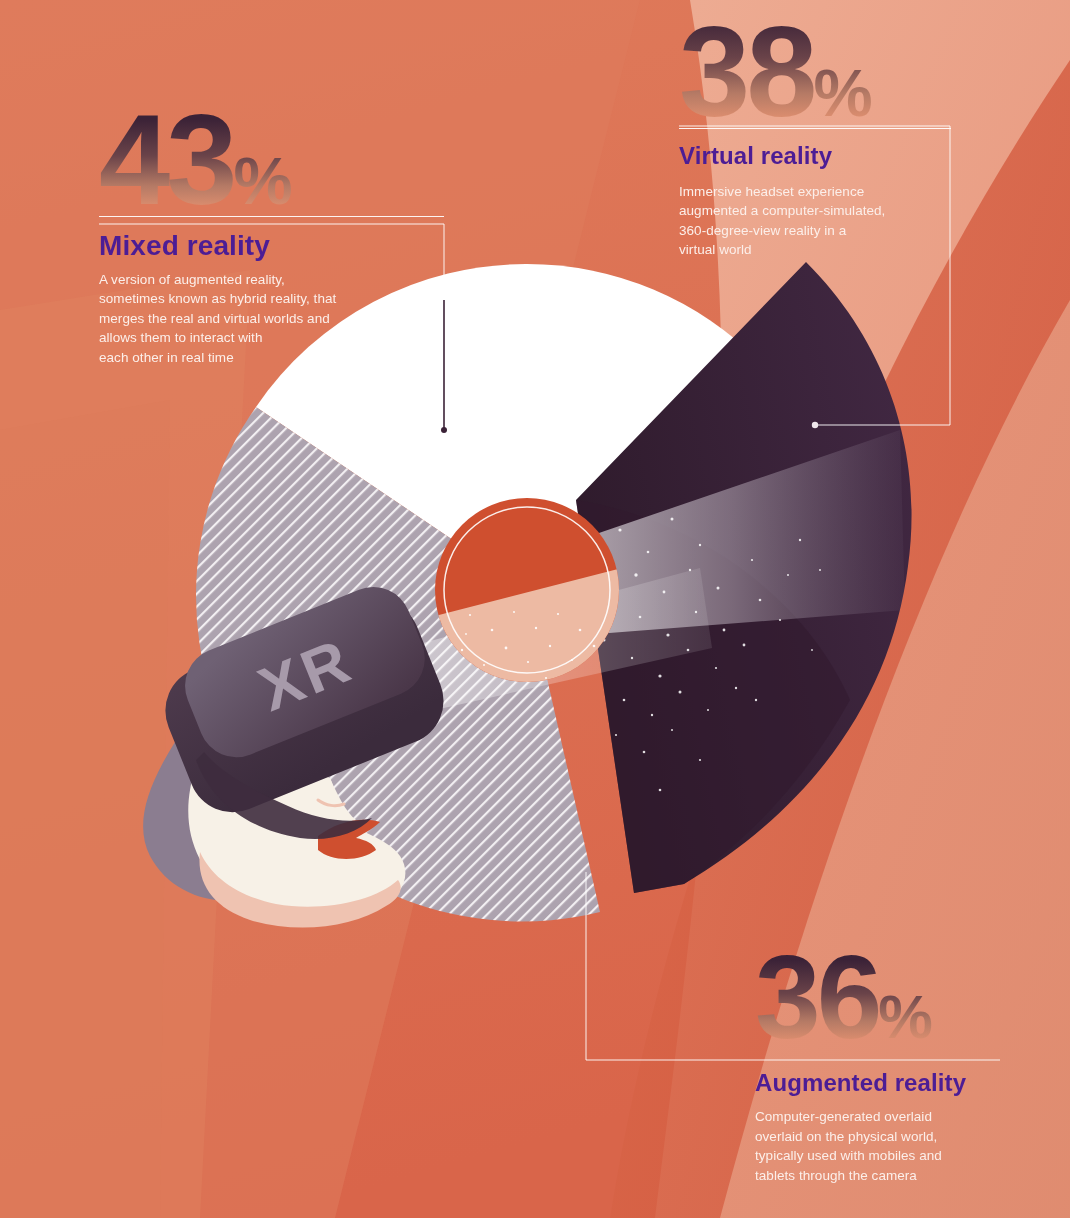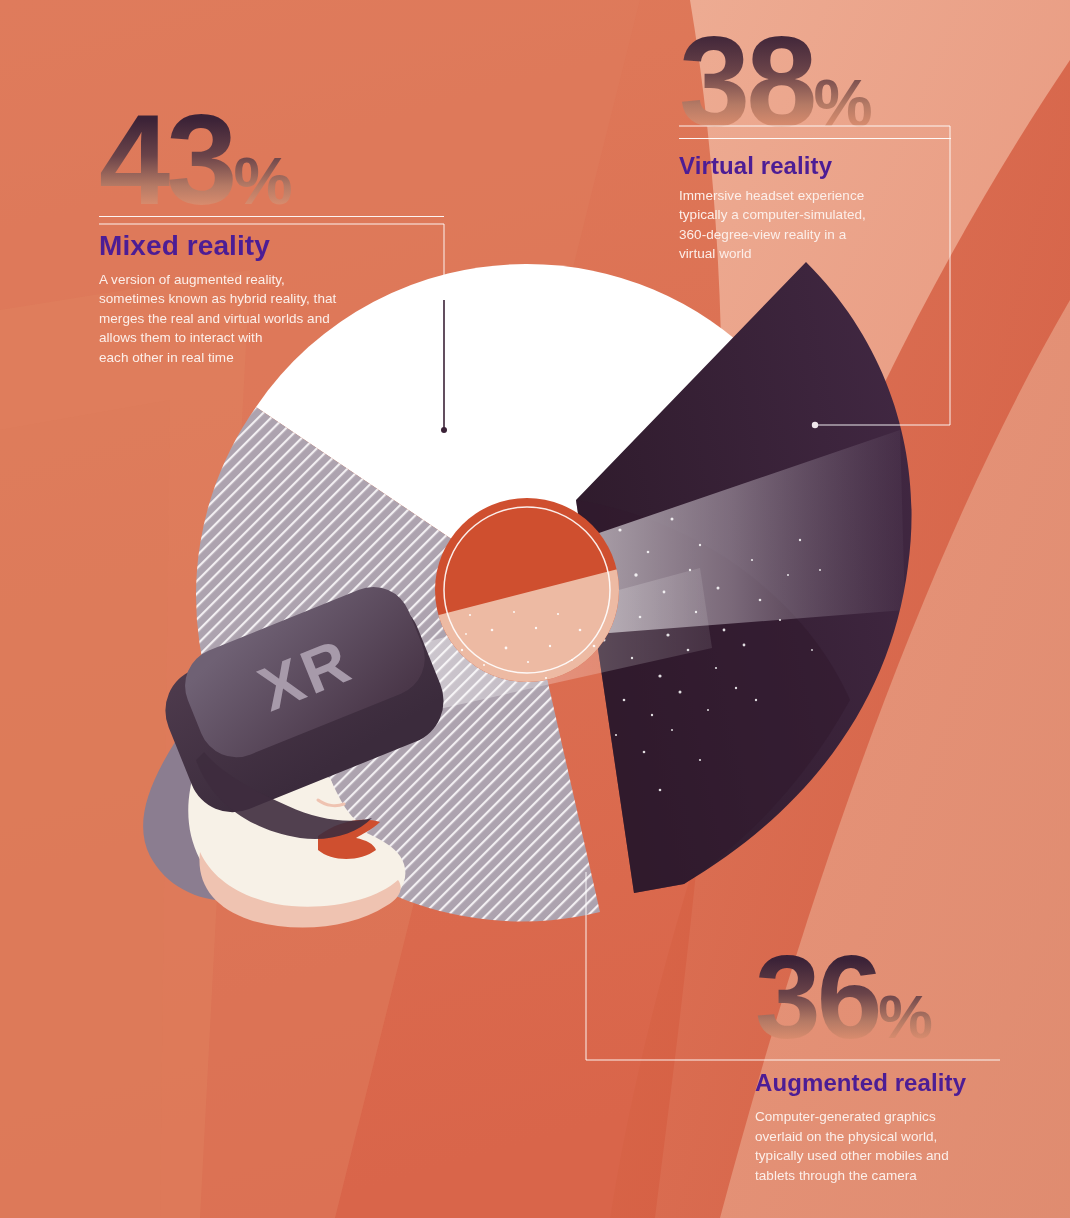--- a/index.html
+++ b/index.html
@@ -41,24 +41,24 @@
 
   
   #stat-mr{left:99px;top:106px;width:345px;}
   #stat-mr .big-num{font-size:128px;}
   #stat-mr .rule{width:345px;margin-top:2px;}
   #stat-mr .title{font-size:28px;margin-top:13px;}
   #stat-mr .desc{font-size:13.5px;margin-top:8px;}
 
   
   #stat-vr{left:679px;top:0px;width:272px;}
-  #stat-vr .big-num{font-size:128px;padding-top:12px;margin-top:16px;}
+  #stat-vr .big-num{font-size:128px;padding-top:18px;}
   #stat-vr .rule{width:272px;margin-top:2px;}
   #stat-vr .title{font-size:24px;margin-top:13px;}
-  #stat-vr .desc{font-size:13.5px;margin-top:6px;}
+  #stat-vr .desc{font-size:13.5px;margin-top:12px;}
 
   
   #stat-ar{left:755px;top:948px;width:315px;}
   #stat-ar .big-num{font-size:118px;}
   #stat-ar .title{font-size:24px;margin-top:22px;}
   #stat-ar .desc{font-size:13.5px;margin-top:10px;}
 
   
   .leader{position:absolute;pointer-events:none;}
 </style>
@@ -301,30 +301,30 @@
       <div>each other in real time</div>
     </div>
   </div>
 
   <div class="stat" id="stat-vr">
     <div class="big-num"><span>38</span><span class="pct">%</span></div>
     <div class="rule"></div>
     <div class="title">Virtual reality</div>
     <div class="desc">
       <div>Immersive headset experience</div>
-      <div>typically a computer-simulated,</div>
+      <div>augmented a computer-simulated,</div>
       <div>360-degree-view reality in a</div>
       <div>virtual world</div>
     </div>
   </div>
 
   <div class="stat" id="stat-ar">
     <div class="big-num"><span>36</span><span class="pct">%</span></div>
     <div class="title">Augmented reality</div>
     <div class="desc">
-      <div>Computer-generated graphics</div>
+      <div>Computer-generated overlaid</div>
       <div>overlaid on the physical world,</div>
-      <div>typically used other mobiles and</div>
+      <div>typically used with mobiles and</div>
       <div>tablets through the camera</div>
     </div>
   </div>
 
 </div>
 
 </body></html>

